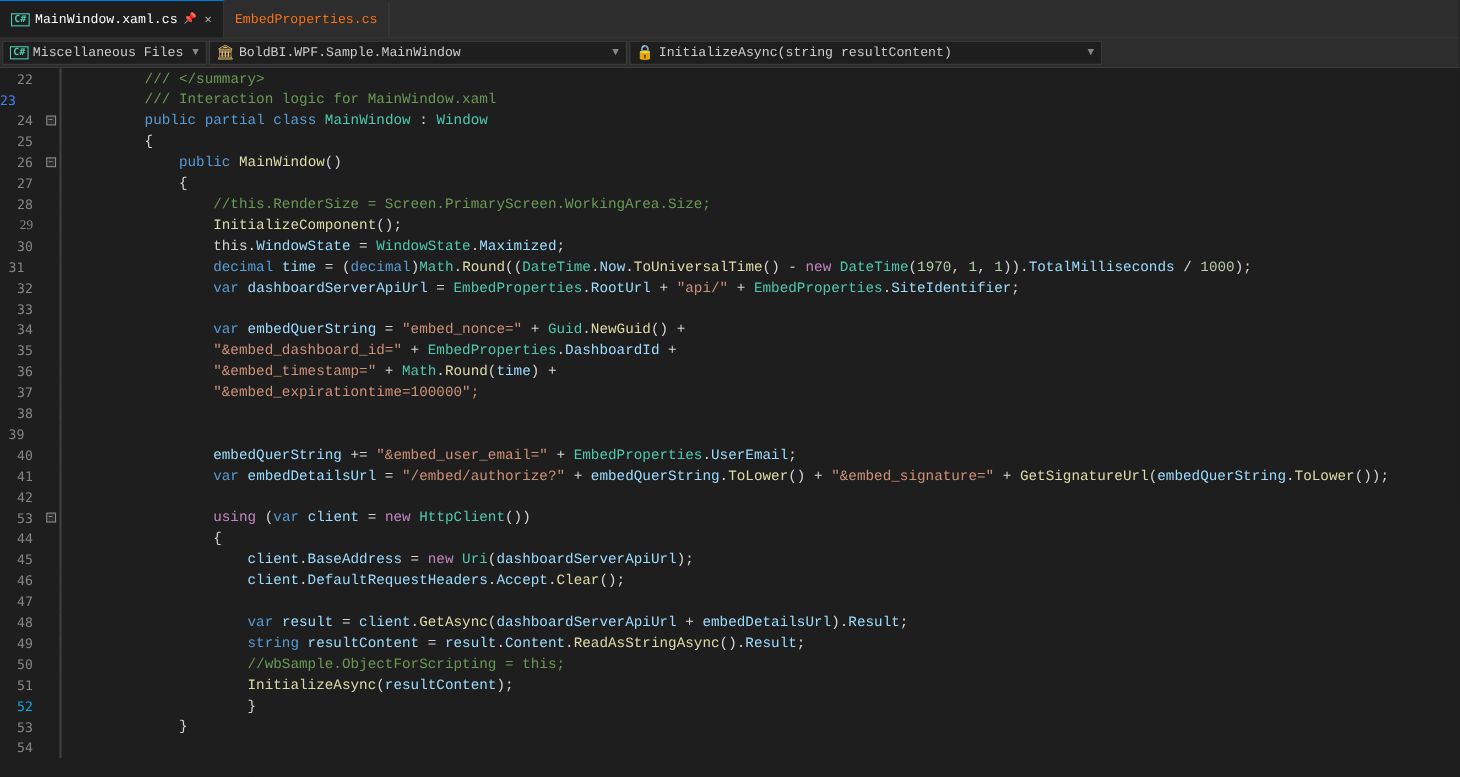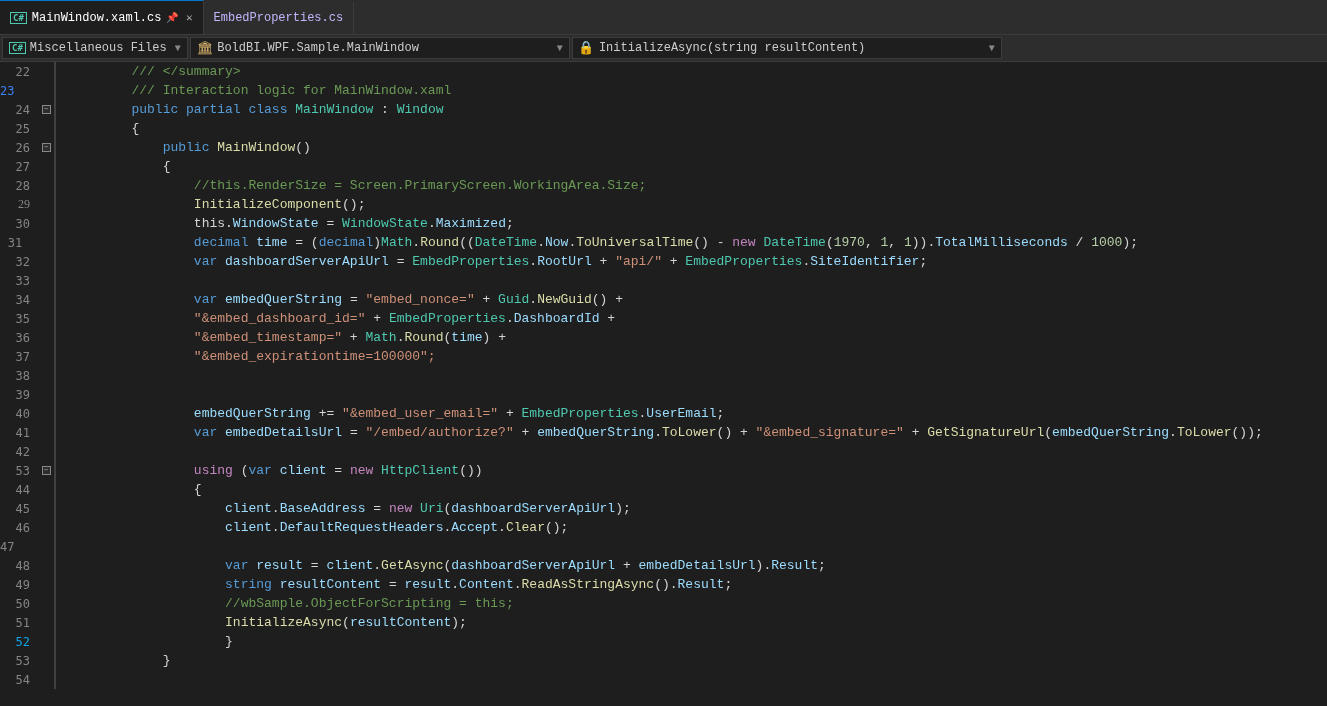--- a/index.html
+++ b/index.html
@@ -18,21 +18,21 @@
 
 <div style="width:1327px;height:706px;background:#1e1e1e;overflow:hidden;display:flex;flex-direction:column;">
 
   <div style="display:flex;align-items:flex-end;background:#2d2d2d;height:35px;border-bottom:1px solid #3c3c3c;">
     <div style="display:flex;align-items:center;padding:0 10px;height:35px;background:#1e1e1e;color:#fff;border-right:1px solid #3c3c3c;border-top:2px solid #007acc;gap:5px;font-size:12px;">
       <span style="color:#4ec9b0;border:1px solid #4ec9b0;font-size:9px;padding:0 2px;font-weight:bold;font-family:monospace;">C#</span>
       <span style="font-size:12px;">MainWindow.xaml.cs</span>
       <span style="color:#aaa;font-size:10px;">📌</span>
       <span style="color:#aaa;font-size:11px;cursor:pointer;margin-left:2px;">✕</span>
     </div>
-    <div style="display:flex;align-items:center;padding:0 10px;height:32px;background:#2d2d2d;color:#c4b5fd;border-right:1px solid #3c3c3c;gap:5px;font-size:12px;">
+    <div style="display:flex;align-items:center;padding:0 10px;height:32px;background:#2d2d2d;color:#f97316;border-right:1px solid #3c3c3c;gap:5px;font-size:12px;">
       <span style="font-size:12px;">EmbedProperties.cs</span>
     </div>
   </div>
 
   <div style="display:flex;align-items:center;background:#2d2d2d;height:27px;border-bottom:1px solid #3c3c3c;padding:0 2px;gap:2px;">
     <div style="display:flex;align-items:center;gap:4px;height:22px;padding:0 6px;background:#1e1e1e;border:1px solid #3c3c3c;max-width:240px;">
       <span style="color:#4ec9b0;border:1px solid #4ec9b0;font-size:9px;padding:0 2px;font-weight:bold;font-family:monospace;">C#</span>
       <span style="font-size:12px;color:#ccc;">Miscellaneous Files</span>
       <span style="color:#888;font-size:10px;margin-left:4px;">▼</span>
     </div>
@@ -134,21 +134,21 @@
           <span style="width: 38px; text-align: right; padding-right: 8px; color: rgb(133, 133, 133); user-select: none; flex-shrink: 0;">37</span>
           <span style="width: 16px; display: flex; align-items: center; justify-content: center; flex-shrink: 0;"></span>
           <span style="width: 2px; height: 19px; background: rgb(64, 64, 64); margin-right: 2px; flex-shrink: 0;"></span>
         </div>
         <div style="display: flex; height: 19px; align-items: center; font-size: 12px; font-family: Consolas, monospace;">
           <span style="width: 38px; text-align: right; padding-right: 8px; color: rgb(133, 133, 133); user-select: none; flex-shrink: 0;">38</span>
           <span style="width: 16px; display: flex; align-items: center; justify-content: center; flex-shrink: 0;"></span>
           <span style="width: 2px; height: 19px; background: rgb(64, 64, 64); margin-right: 2px; flex-shrink: 0;"></span>
         </div>
         <div style="display: flex; height: 19px; align-items: center; font-size: 12px; font-family: Consolas, monospace;">
-          <span style="width: 38px; text-align: right; padding-right: 8px; color: rgb(133, 133, 133); user-select: none; flex-shrink: 0;">39</span>
+          <span style="width: 38px; text-align: center; padding-right: 8px; color: rgb(133, 133, 133); user-select: none; flex-shrink: 0;">39</span>
           <span style="width: 16px; display: flex; align-items: center; justify-content: center; flex-shrink: 0;"></span>
           <span style="width: 2px; height: 19px; background: rgb(64, 64, 64); margin-right: 2px; flex-shrink: 0;"></span>
         </div>
         <div style="display: flex; height: 19px; align-items: center; font-size: 12px; font-family: Consolas, monospace;">
           <span style="width: 38px; text-align: right; padding-right: 8px; color: rgb(133, 133, 133); user-select: none; flex-shrink: 0;">40</span>
           <span style="width: 16px; display: flex; align-items: center; justify-content: center; flex-shrink: 0;"></span>
           <span style="width: 2px; height: 19px; background: rgb(64, 64, 64); margin-right: 2px; flex-shrink: 0;"></span>
         </div>
         <div style="display: flex; height: 19px; align-items: center; font-size: 12px; font-family: Consolas, monospace;">
           <span style="width: 38px; text-align: right; padding-right: 8px; color: rgb(133, 133, 133); user-select: none; flex-shrink: 0;">41</span>
@@ -176,21 +176,21 @@
           <span style="width: 38px; text-align: right; padding-right: 8px; color: rgb(133, 133, 133); user-select: none; flex-shrink: 0;">45</span>
           <span style="width: 16px; display: flex; align-items: center; justify-content: center; flex-shrink: 0;"></span>
           <span style="width: 2px; height: 19px; background: rgb(64, 64, 64); margin-right: 2px; flex-shrink: 0;"></span>
         </div>
         <div style="display: flex; height: 19px; align-items: center; font-size: 12px; font-family: Consolas, monospace;">
           <span style="width: 38px; text-align: right; padding-right: 8px; color: rgb(133, 133, 133); user-select: none; flex-shrink: 0;">46</span>
           <span style="width: 16px; display: flex; align-items: center; justify-content: center; flex-shrink: 0;"></span>
           <span style="width: 2px; height: 19px; background: rgb(64, 64, 64); margin-right: 2px; flex-shrink: 0;"></span>
         </div>
         <div style="display: flex; height: 19px; align-items: center; font-size: 12px; font-family: Consolas, monospace;">
-          <span style="width: 38px; padding-right: 8px; color: rgb(133, 133, 133); user-select: none; flex-shrink: 0;">47</span>
+          <span style="width: 38px; text-align: right; padding-right: 8px; color: rgb(133, 133, 133); user-select: none; flex-shrink: 0;">47</span>
           <span style="width: 16px; display: flex; align-items: center; justify-content: center; flex-shrink: 0;"></span>
           <span style="width: 2px; height: 19px; background: rgb(64, 64, 64); margin-right: 2px; flex-shrink: 0;"></span>
         </div>
         <div style="display: flex; height: 19px; align-items: center; font-size: 12px; font-family: Consolas, monospace;">
           <span style="width: 38px; text-align: right; padding-right: 8px; color: rgb(133, 133, 133); user-select: none; flex-shrink: 0;">48</span>
           <span style="width: 16px; display: flex; align-items: center; justify-content: center; flex-shrink: 0;"></span>
           <span style="width: 2px; height: 19px; background: rgb(64, 64, 64); margin-right: 2px; flex-shrink: 0;"></span>
         </div>
         <div style="display: flex; height: 19px; align-items: center; font-size: 12px; font-family: Consolas, monospace;">
           <span style="width: 38px; text-align: right; padding-right: 8px; color: rgb(133, 133, 133); user-select: none; flex-shrink: 0;">49</span>

